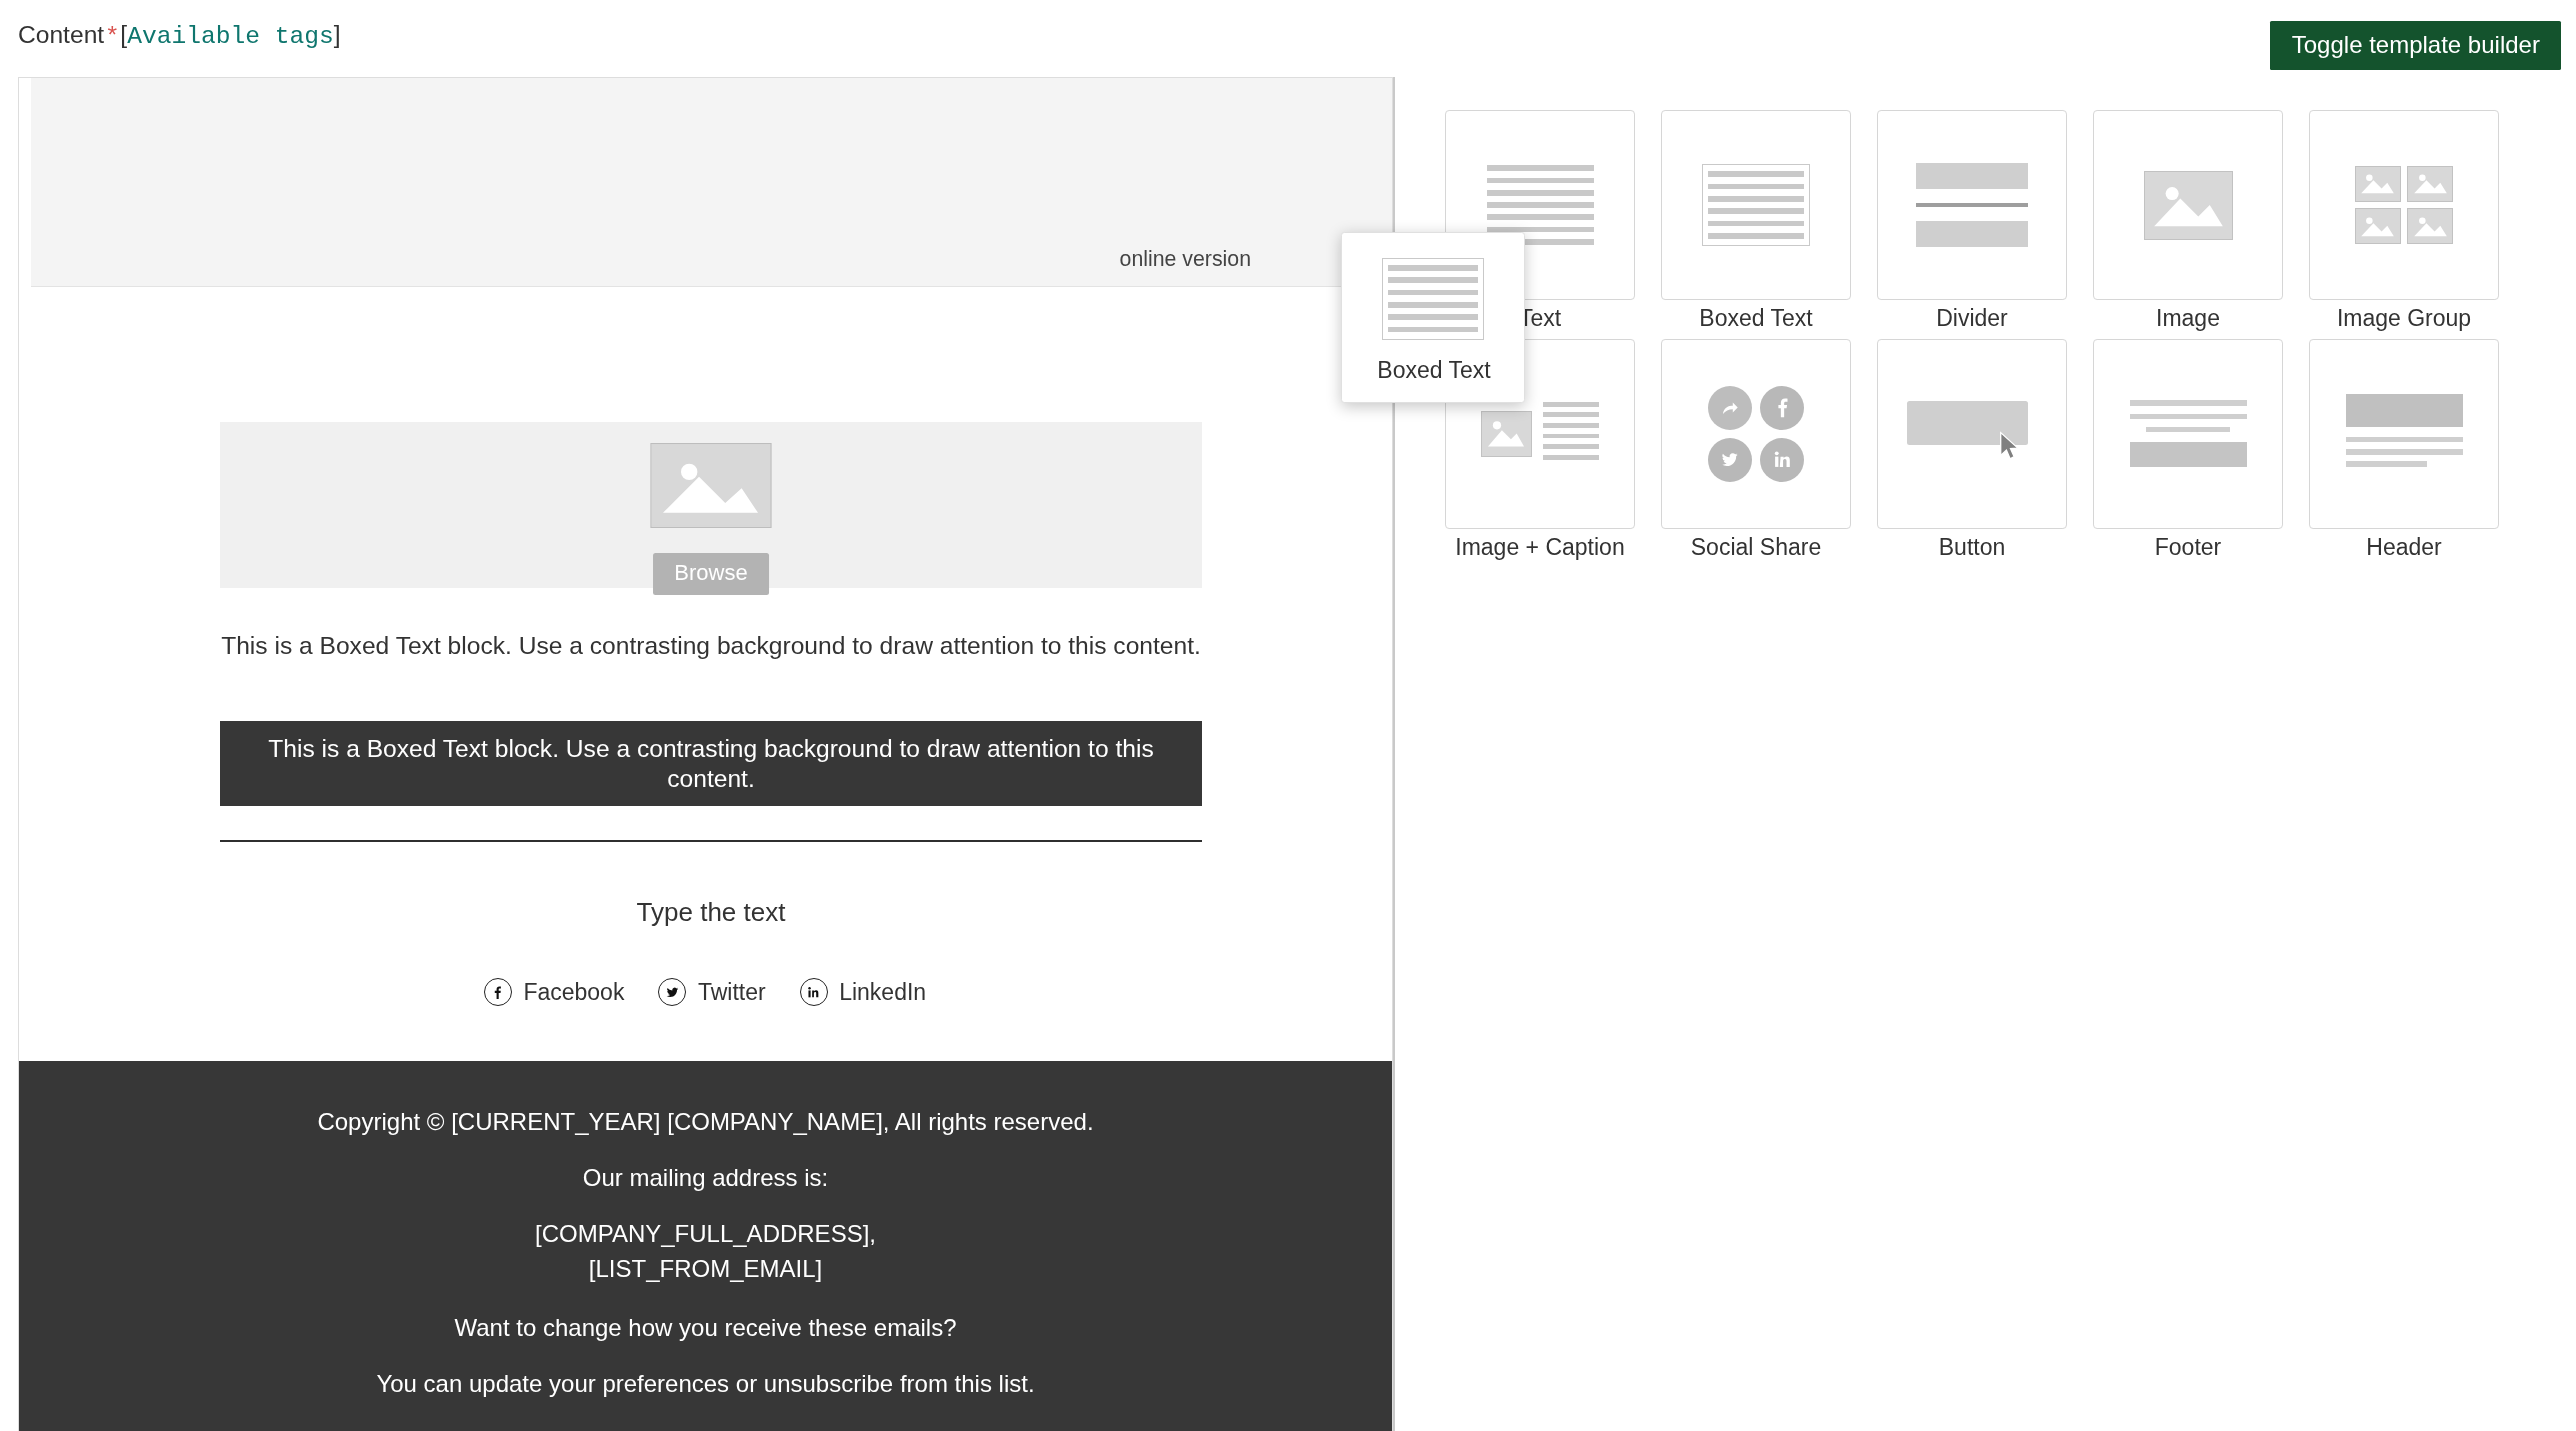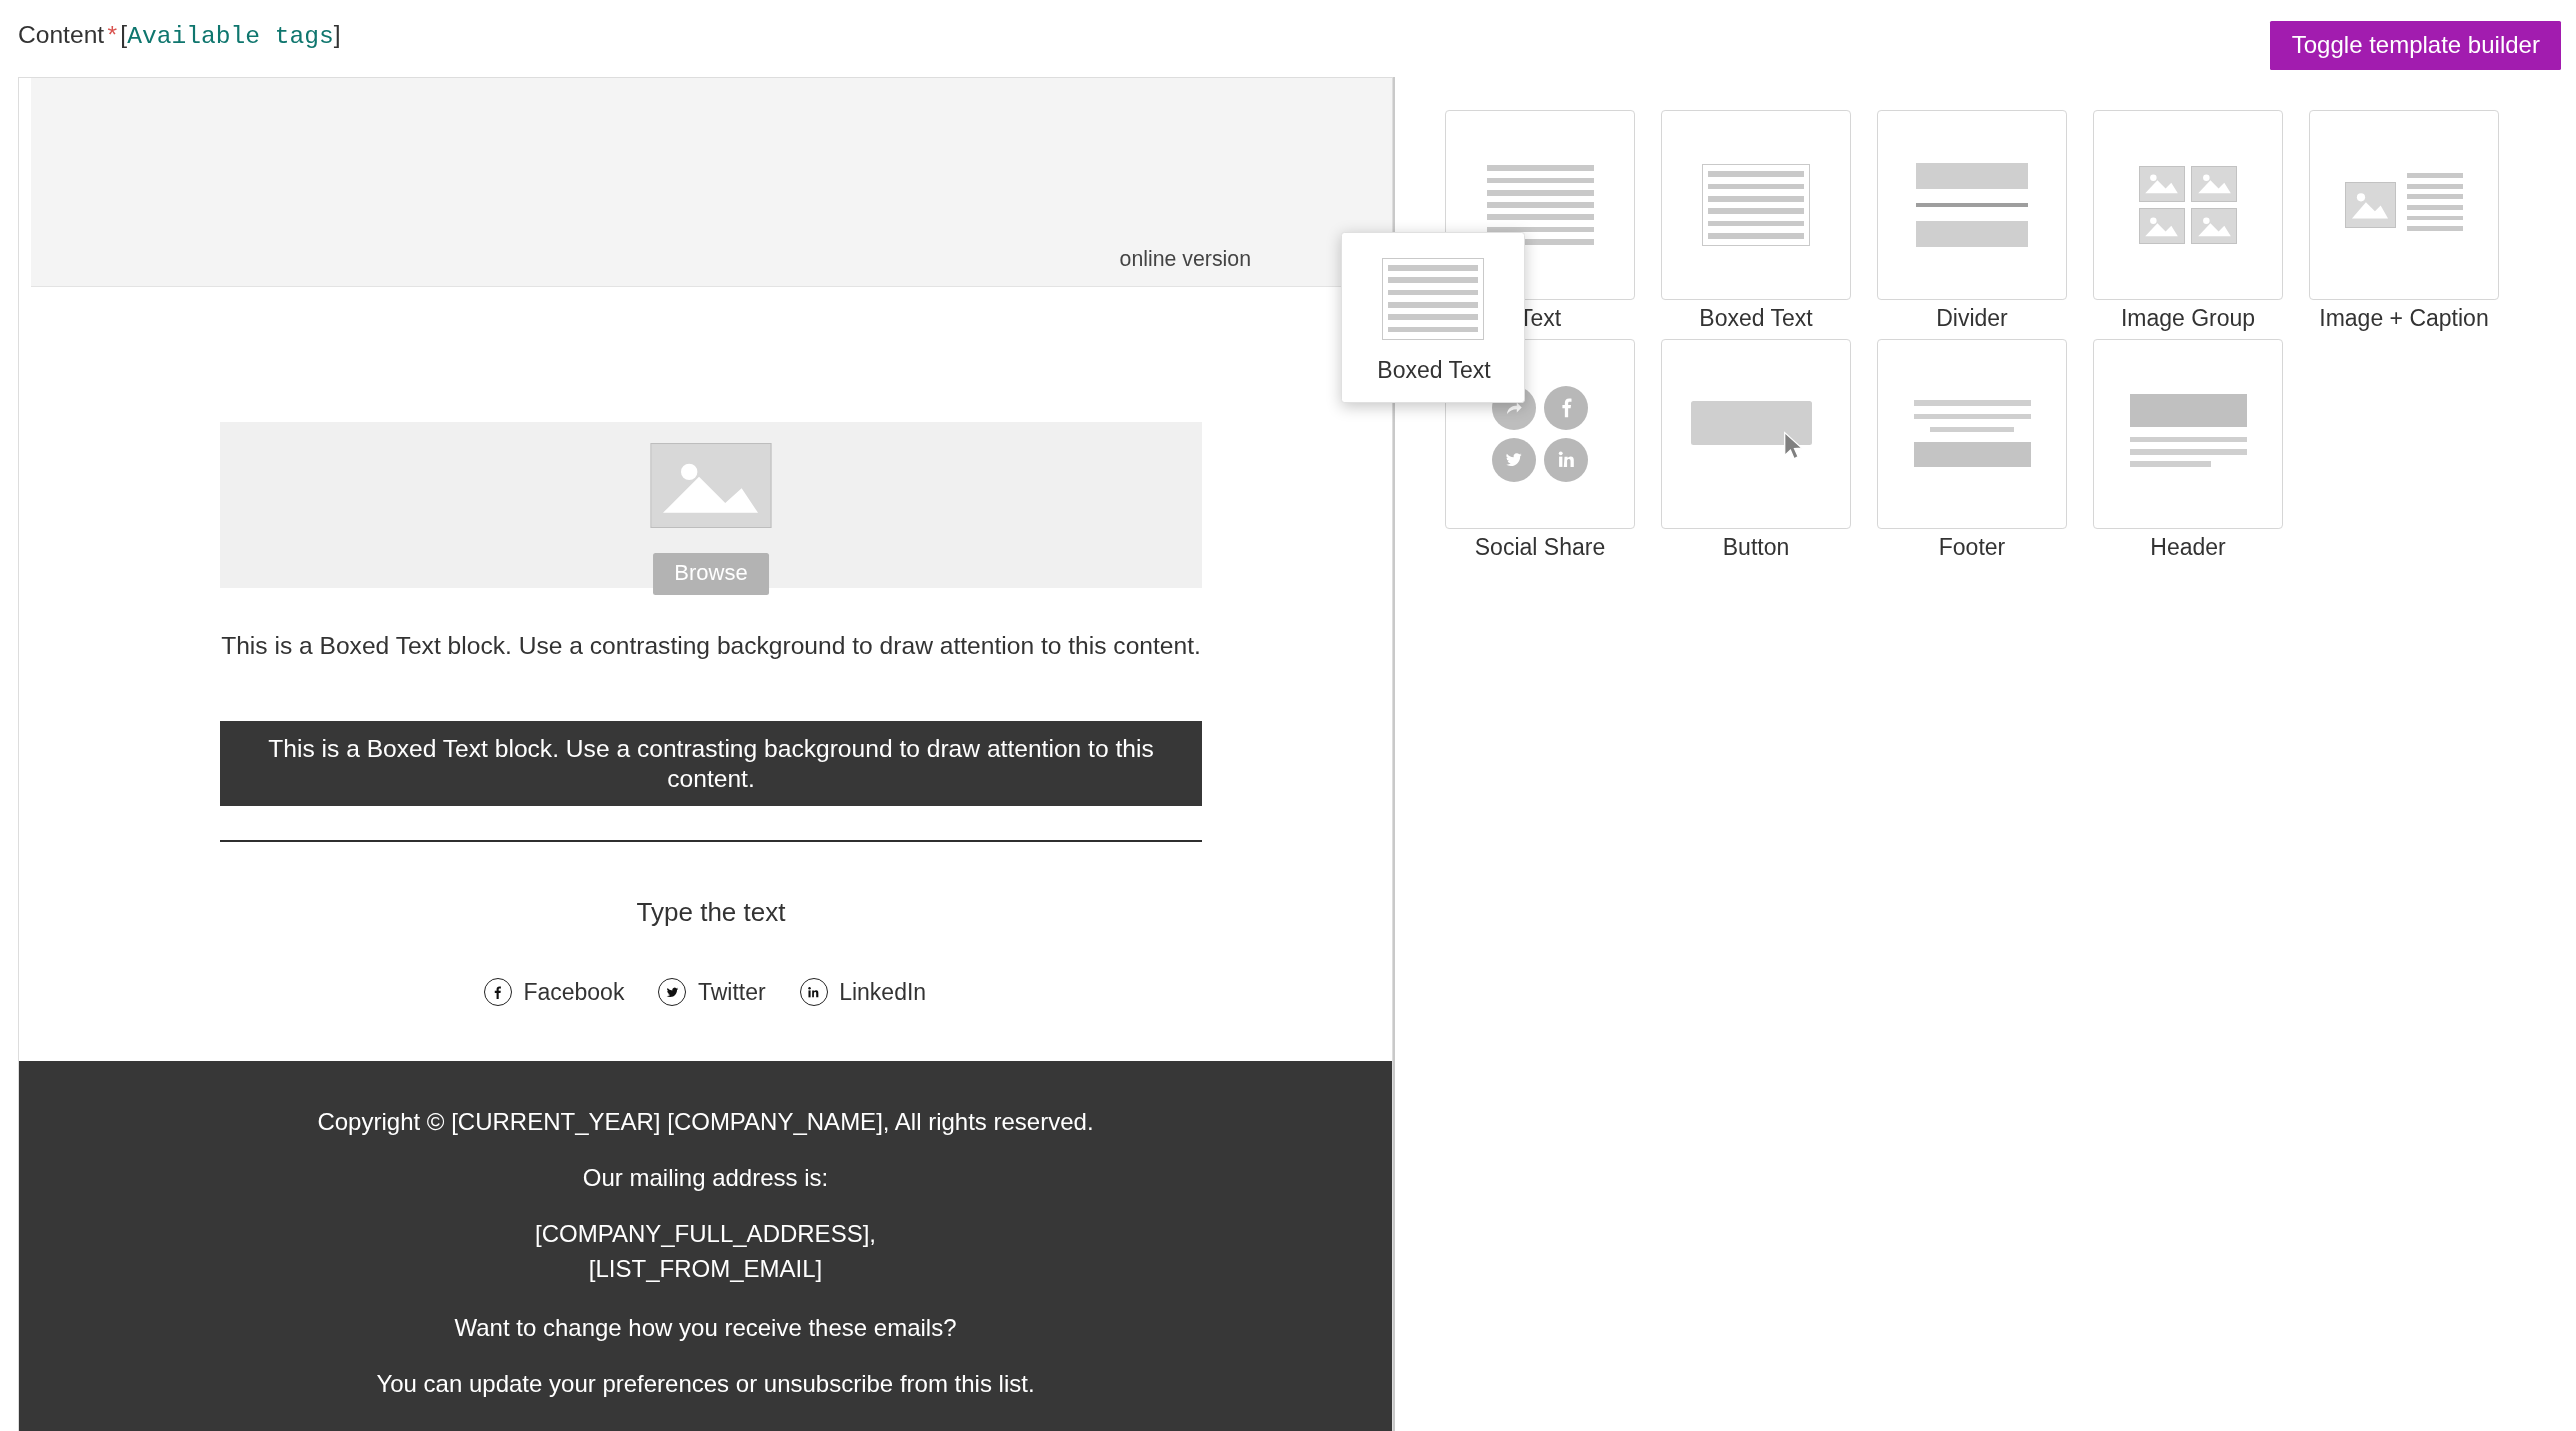--- a/index.html
+++ b/index.html
@@ -35,21 +35,21 @@
   }
   .content-label .tags {
     color: #0f766e;
     font-family: Liberation Mono, monospace;
   }
   .content-label .brk { color: #333; }
 
   .toggle-builder {
     position: absolute;
     right: 14.8px; top: 21.3px;
-    background: #a21caf;
+    background: #14532d;
     color: #ffffff;
     font-size: 24px;
     padding: 11.5px 21.3px 13px 21.3px;
     border: none;
     border-radius: 1.6px;
     cursor: pointer;
     font-family: "Liberation Sans", sans-serif;
     line-height: 1;
   }
 
@@ -508,20 +508,31 @@
       <div class="block-card">
         <div class="divider-glyph">
           <div class="bar"></div>
             <div class="rule"></div>
             <div class="bar"></div>
         </div>
       </div>
       <div class="block-label">Divider</div>
     </div>
 
+    <div class="block-cell">
+      <div class="block-card">
+        <div class="img-glyph">
+          <svg width="85" height="66" viewBox="0 0 104 80" aria-hidden="true">
+            <circle cx="32" cy="26" r="8" fill="#ffffff"></circle>
+            <path d="M10 66 L42 32 L64 54 L78 40 L94 66 Z" fill="#ffffff"></path>
+          </svg>
+        </div>
+      </div>
+      <div class="block-label">Image</div>
+    </div>
 
     <div class="block-cell">
       <div class="block-card">
         <div class="img-group-glyph">
           <div class="cell">
               <svg width="41" height="31" viewBox="0 0 50 38">
                 <circle cx="15" cy="12" r="4" fill="#fff"></circle>
                 <path d="M5 31 L20 15 L30 25 L37 18 L45 31 Z" fill="#fff"></path>
               </svg>
             </div>

